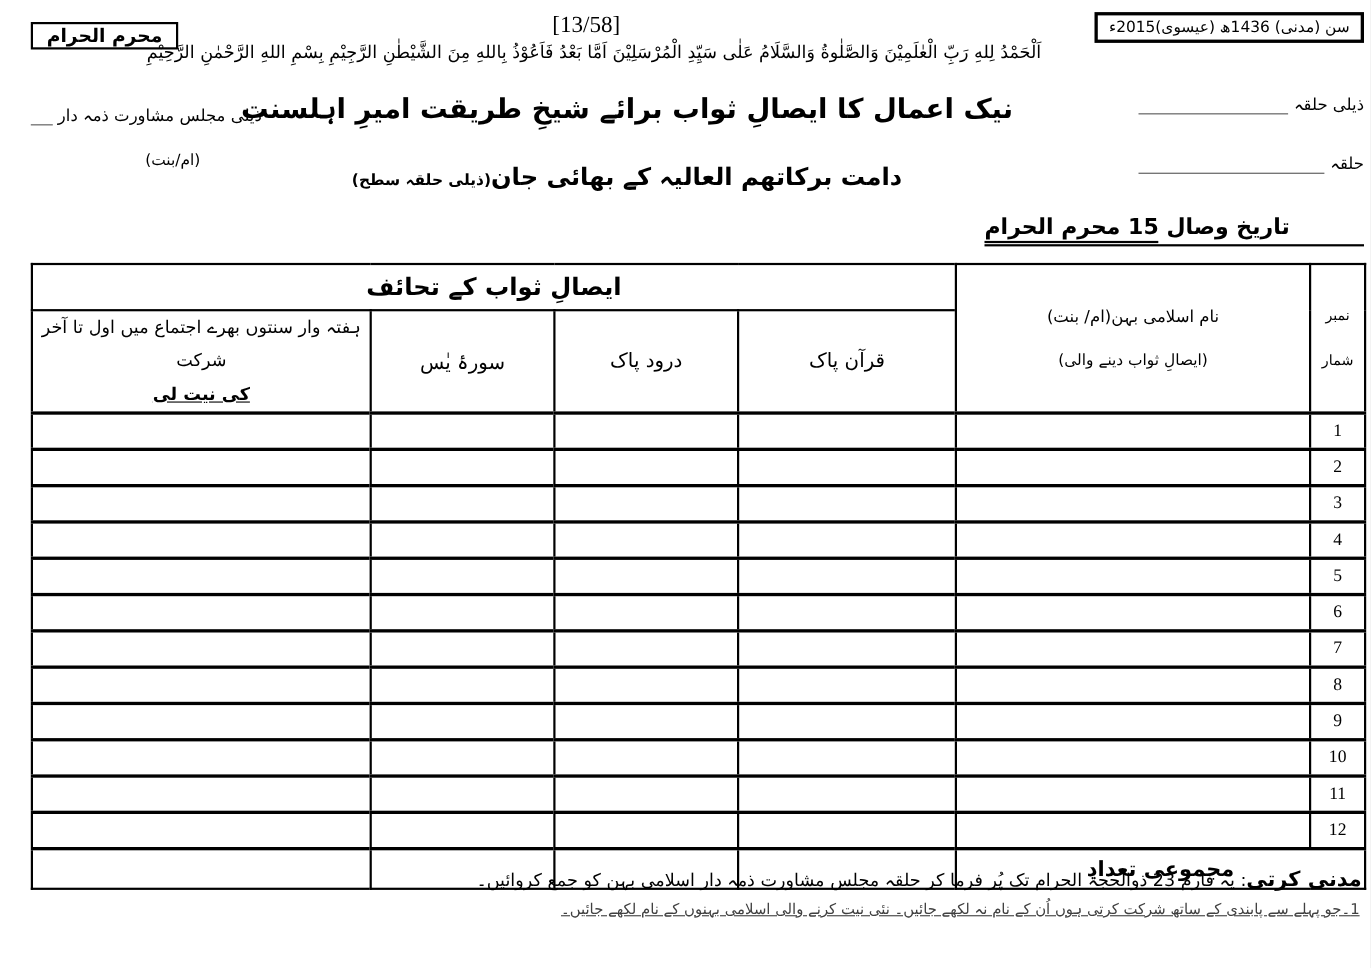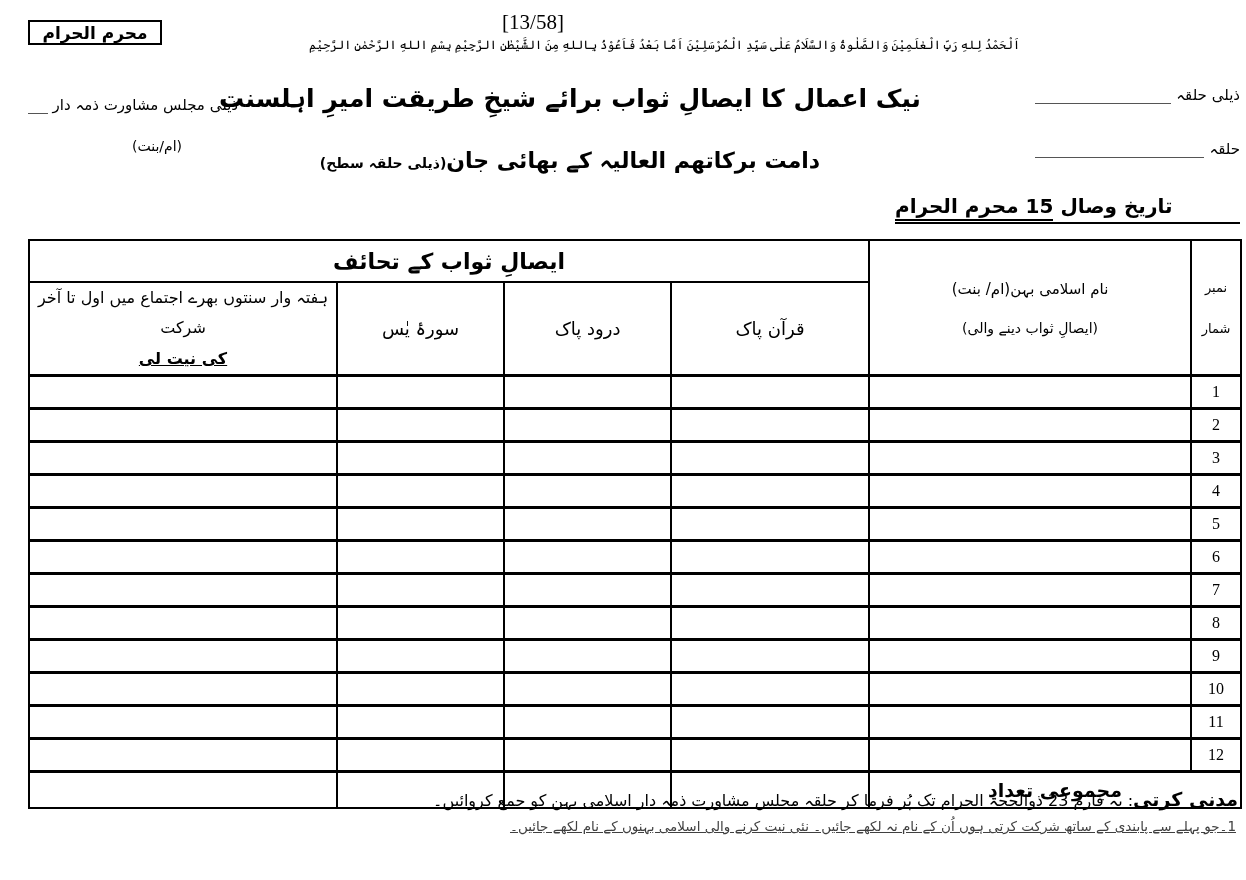--- a/index.html
+++ b/index.html
@@ -17,22 +17,22 @@
   }
   .form-number {
     position:absolute; left:0; top:10px; width:1066px; text-align:center;
     font-family:"Liberation Serif", serif; font-size:21px; direction:ltr;
   }
   .year-box {
     position:absolute; right:6px; top:11px; border:3px solid #000;
     padding:3px 10px; font-size:14px; white-space:nowrap;
   }
   .hamd {
-    position:absolute; left:60px; top:38px; width:960px; 
-    font-size:12px; white-space:nowrap;font-family:Liberation Serif, serif;
+    position:absolute; left:60px; top:38px; width:960px; text-align:center;
+    font-size:16px; white-space:nowrap;
   }
   
   .title1 {
     position:absolute; left:70px; top:84px; width:1000px; text-align:center;
     font-size:25px; font-weight:bold; white-space:nowrap;
   }
   .title2 {
     position:absolute; left:70px; top:148px; width:1000px; text-align:center;
     font-size:22px; font-weight:bold; white-space:nowrap;
   }
@@ -87,20 +87,21 @@
 </style>
 </head>
 <body>
 
 <div class="page">
 
   <div class="month-box">
     <span>محرم الحرام</span>
   </div>
   <div class="form-number">[13/58]</div>
+  <div class="year-box">سن (مدنی) 1436ھ (عیسوی)2015ء</div>
   <div class="hamd">اَلْحَمْدُ لِلهِ رَبِّ الْعٰلَمِيْنَ وَالصَّلٰوةُ وَالسَّلَامُ عَلٰى سَيِّدِ الْمُرْسَلِيْنَ اَمَّا بَعْدُ فَاَعُوْذُ بِاللهِ مِنَ الشَّيْطٰنِ الرَّجِيْمِ بِسْمِ اللهِ الرَّحْمٰنِ الرَّحِيْمِ</div>
 
   <div class="title1">نیک اعمال کا ایصالِ ثواب برائے شیخِ طریقت امیرِ اہلسنت</div>
   <div class="title2">
     <span>دامت برکاتھم العالیہ کے بھائی جان</span><span class="suffix">(ذیلی حلقہ سطح)</span>
   </div>
 
   <div class="field f-zaili-halqa">
     <span>ذیلی حلقہ</span>
     <span class="blank"></span>

